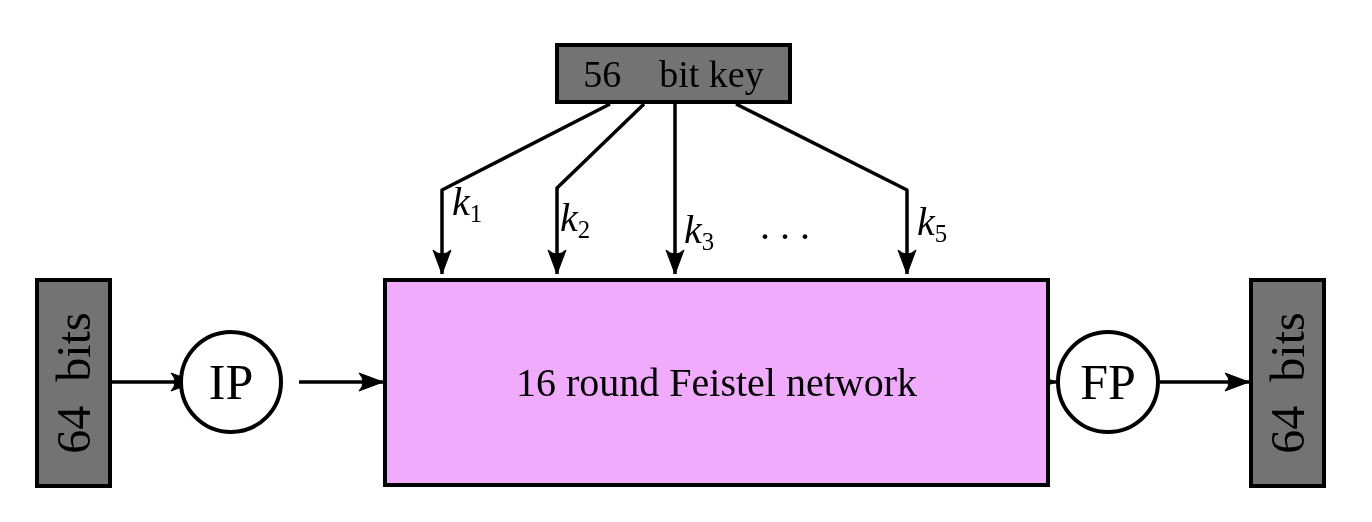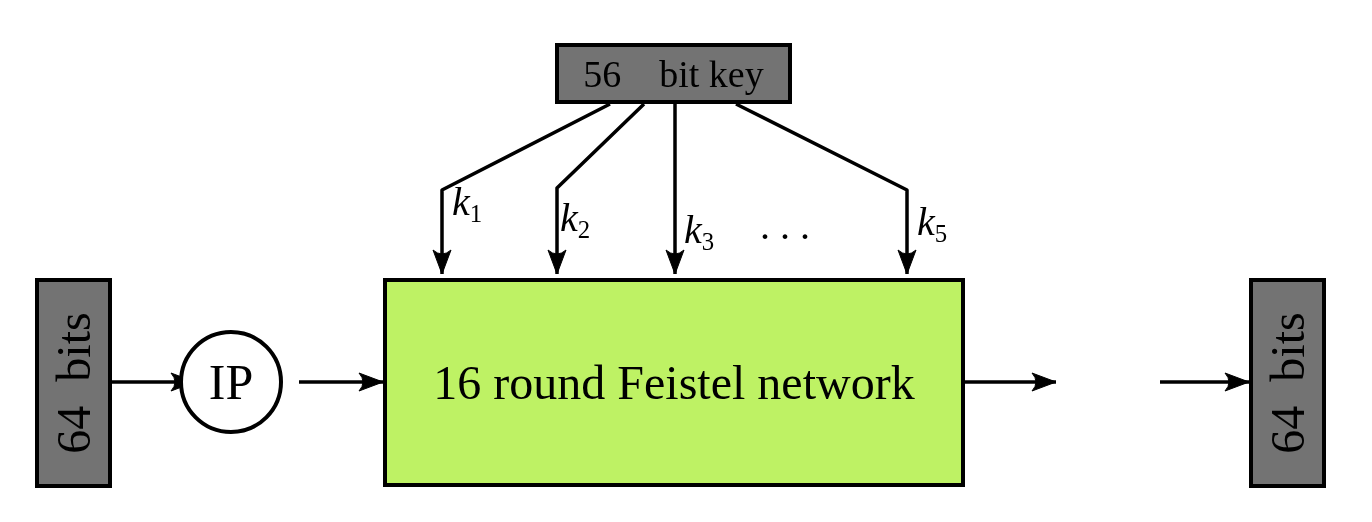--- a/index.html
+++ b/index.html
@@ -27,23 +27,23 @@
     justify-content: center;
   }
   .box .label { white-space: pre; line-height: 1; }
   #key-box {
     left: 555px; top: 43px;
     width: 237px; height: 61px;
     font-size: 38px;
   }
   #feistel-box {
     left: 383px; top: 278px;
-    width: 582px; height: 209px;
-    background: #bef264;
-    font-size: 48px;
+    width: 667px; height: 209px;
+    background: #f0abfc;
+    font-size: 40px;
   }
   #input-box, #output-box {
     width: 77px; height: 210px;
     font-size: 48px;
   }
   #input-box  { left: 35px;  top: 278px; }
   #output-box { left: 1249px; top: 278px; }
   .vtext { transform: rotate(-90deg); white-space: pre; line-height: 1; }
   .circle-node {
     position: absolute;
@@ -120,20 +120,23 @@
   </div>
 
   <div class="box" id="output-box">
     <span class="vtext">64 bits</span>
   </div>
 
   <div class="circle-node" id="ip-circle">
     <span>IP</span>
   </div>
 
+  <div class="circle-node" id="fp-circle">
+    <span>FP</span>
+  </div>
 
   <div class="klabel" id="k1-label"><i>k</i><sub>1</sub></div>
 
   <div class="klabel" id="k2-label"><i>k</i><sub>2</sub></div>
 
   <div class="klabel" id="k3-label"><i>k</i><sub>3</sub></div>
 
   <div class="klabel" id="k16-label"><i>k</i><sub>5</sub></div>
 
   <div id="dots-label">. . .</div>

